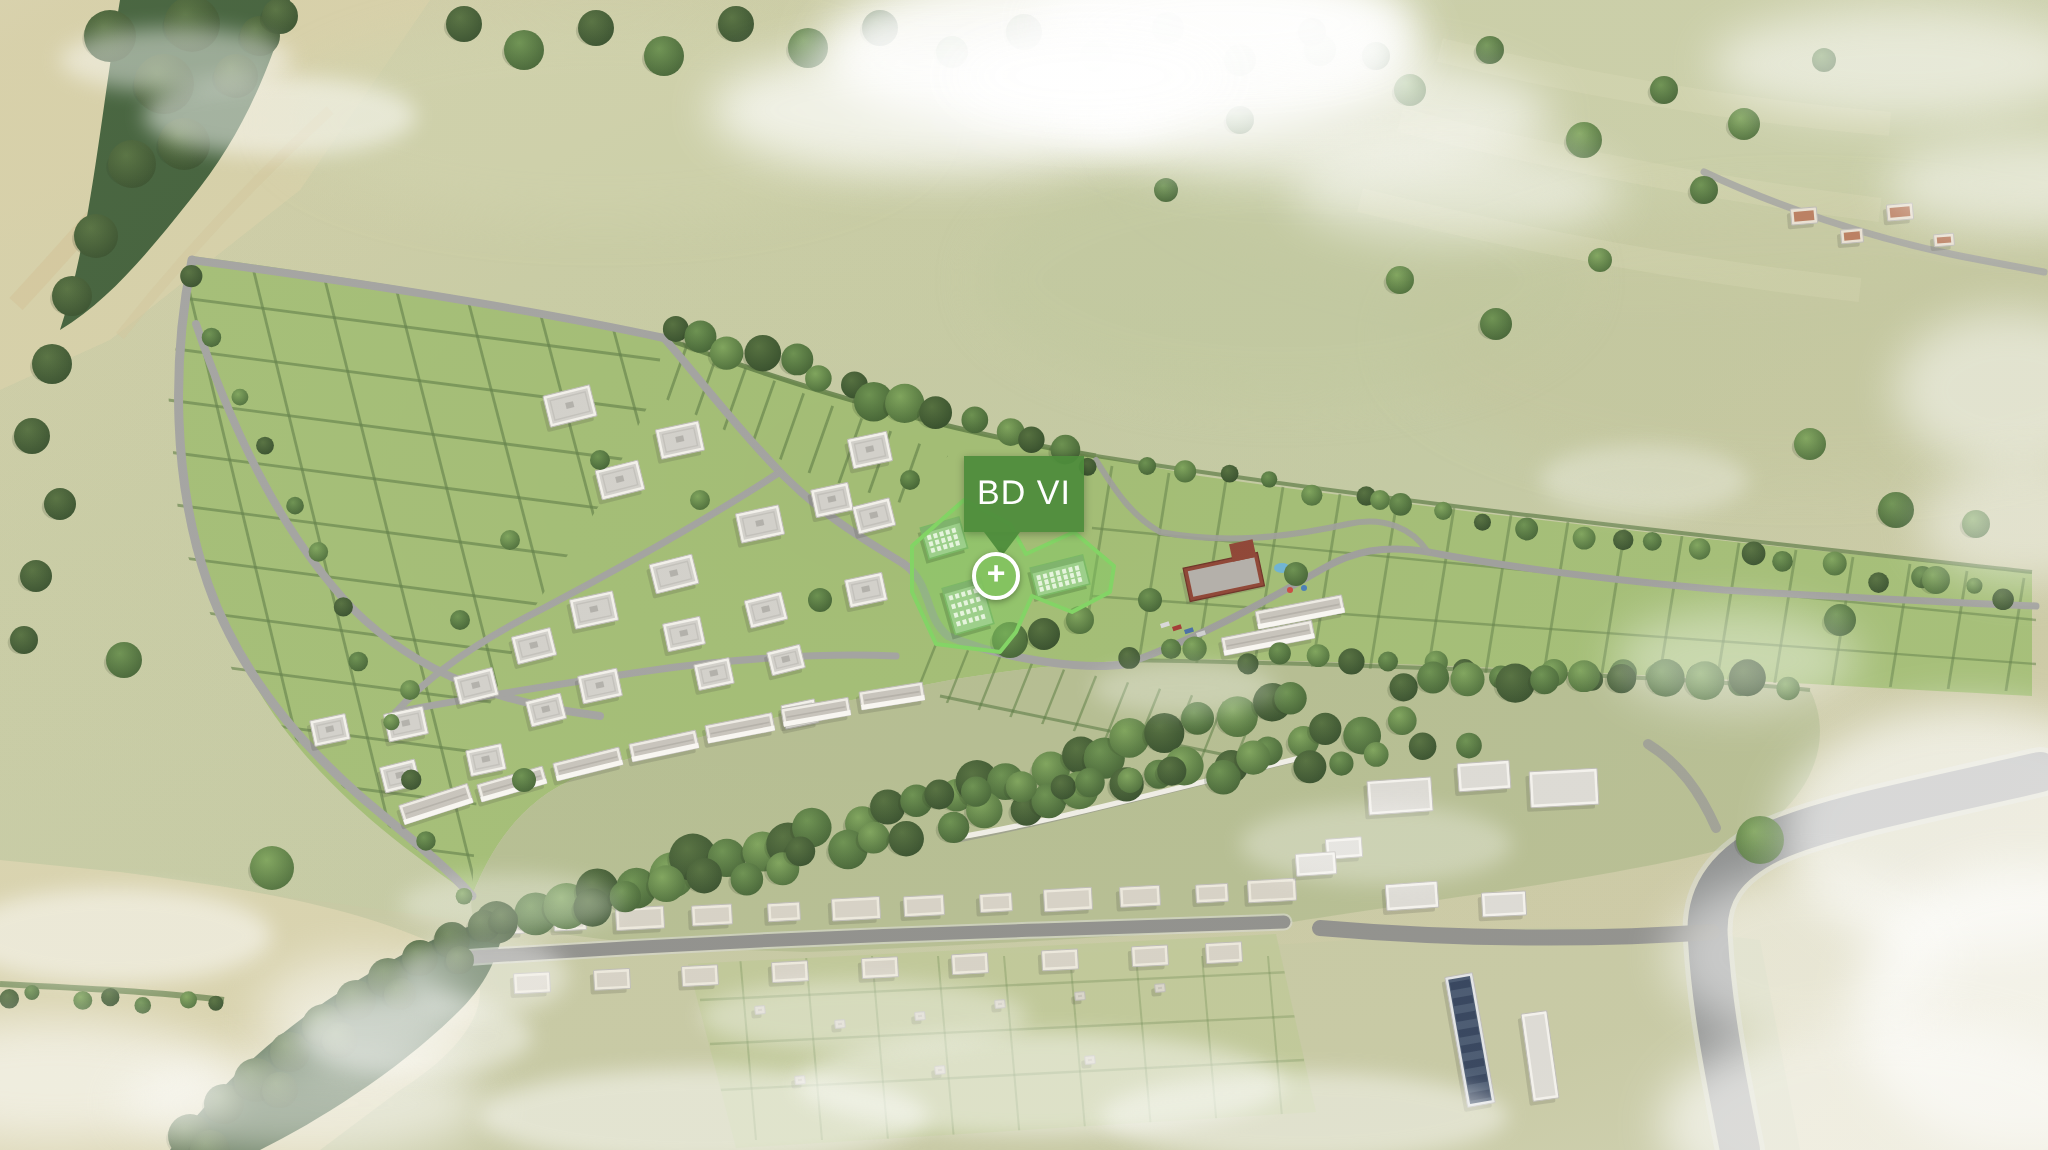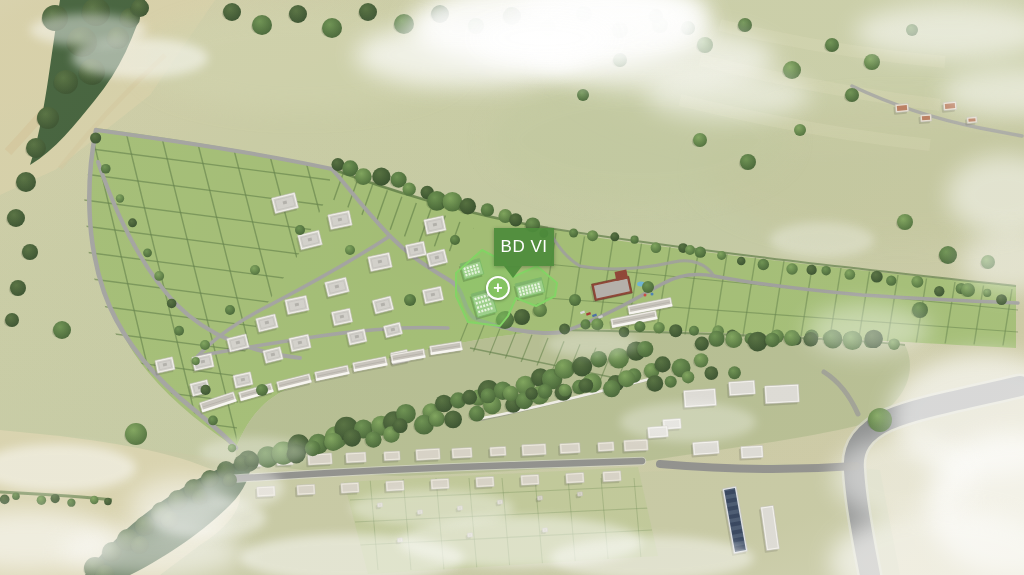--- a/index.html
+++ b/index.html
@@ -2,21 +2,21 @@
 <html><head>
 <meta charset="utf-8">
 <style>
   html,body{margin:0;padding:0;background:#9aa188;}
   .stage{position:relative;width:1024px;height:575px;overflow:hidden;
          font-family:"Liberation Sans",sans-serif;}
   .stage svg{position:absolute;left:0;top:0;display:block;}
   .callout{position:absolute;left:482px;top:228px;width:60px;height:38px;
            background:rgba(78,140,59,.94);display:flex;align-items:center;justify-content:center;
            color:#fff;font-size:17px;letter-spacing:.5px;z-index:10;cursor:pointer;
-           box-shadow:0 1px 4px rgba(0,0,0,.28);margin-left:12px;}
+           box-shadow:0 1px 4px rgba(0,0,0,.28);}
   .callout .tail{position:absolute;left:10px;top:100%;width:0;height:0;
            border-left:9px solid transparent;border-right:9px solid transparent;
            border-top:12px solid rgba(78,140,59,.94);}
   .plus-btn{position:absolute;left:486px;top:276px;width:24px;height:24px;border-radius:50%;
            background:rgba(130,195,95,.88);border:2px solid #fff;color:#fff;
            display:flex;align-items:center;justify-content:center;font-size:16px;font-weight:bold;
            line-height:1;z-index:11;cursor:pointer;padding:0;
            box-shadow:0 1px 3px rgba(0,0,0,.35);font-family:"Liberation Sans",sans-serif;}
   .hl-region{cursor:pointer;}
 </style>

